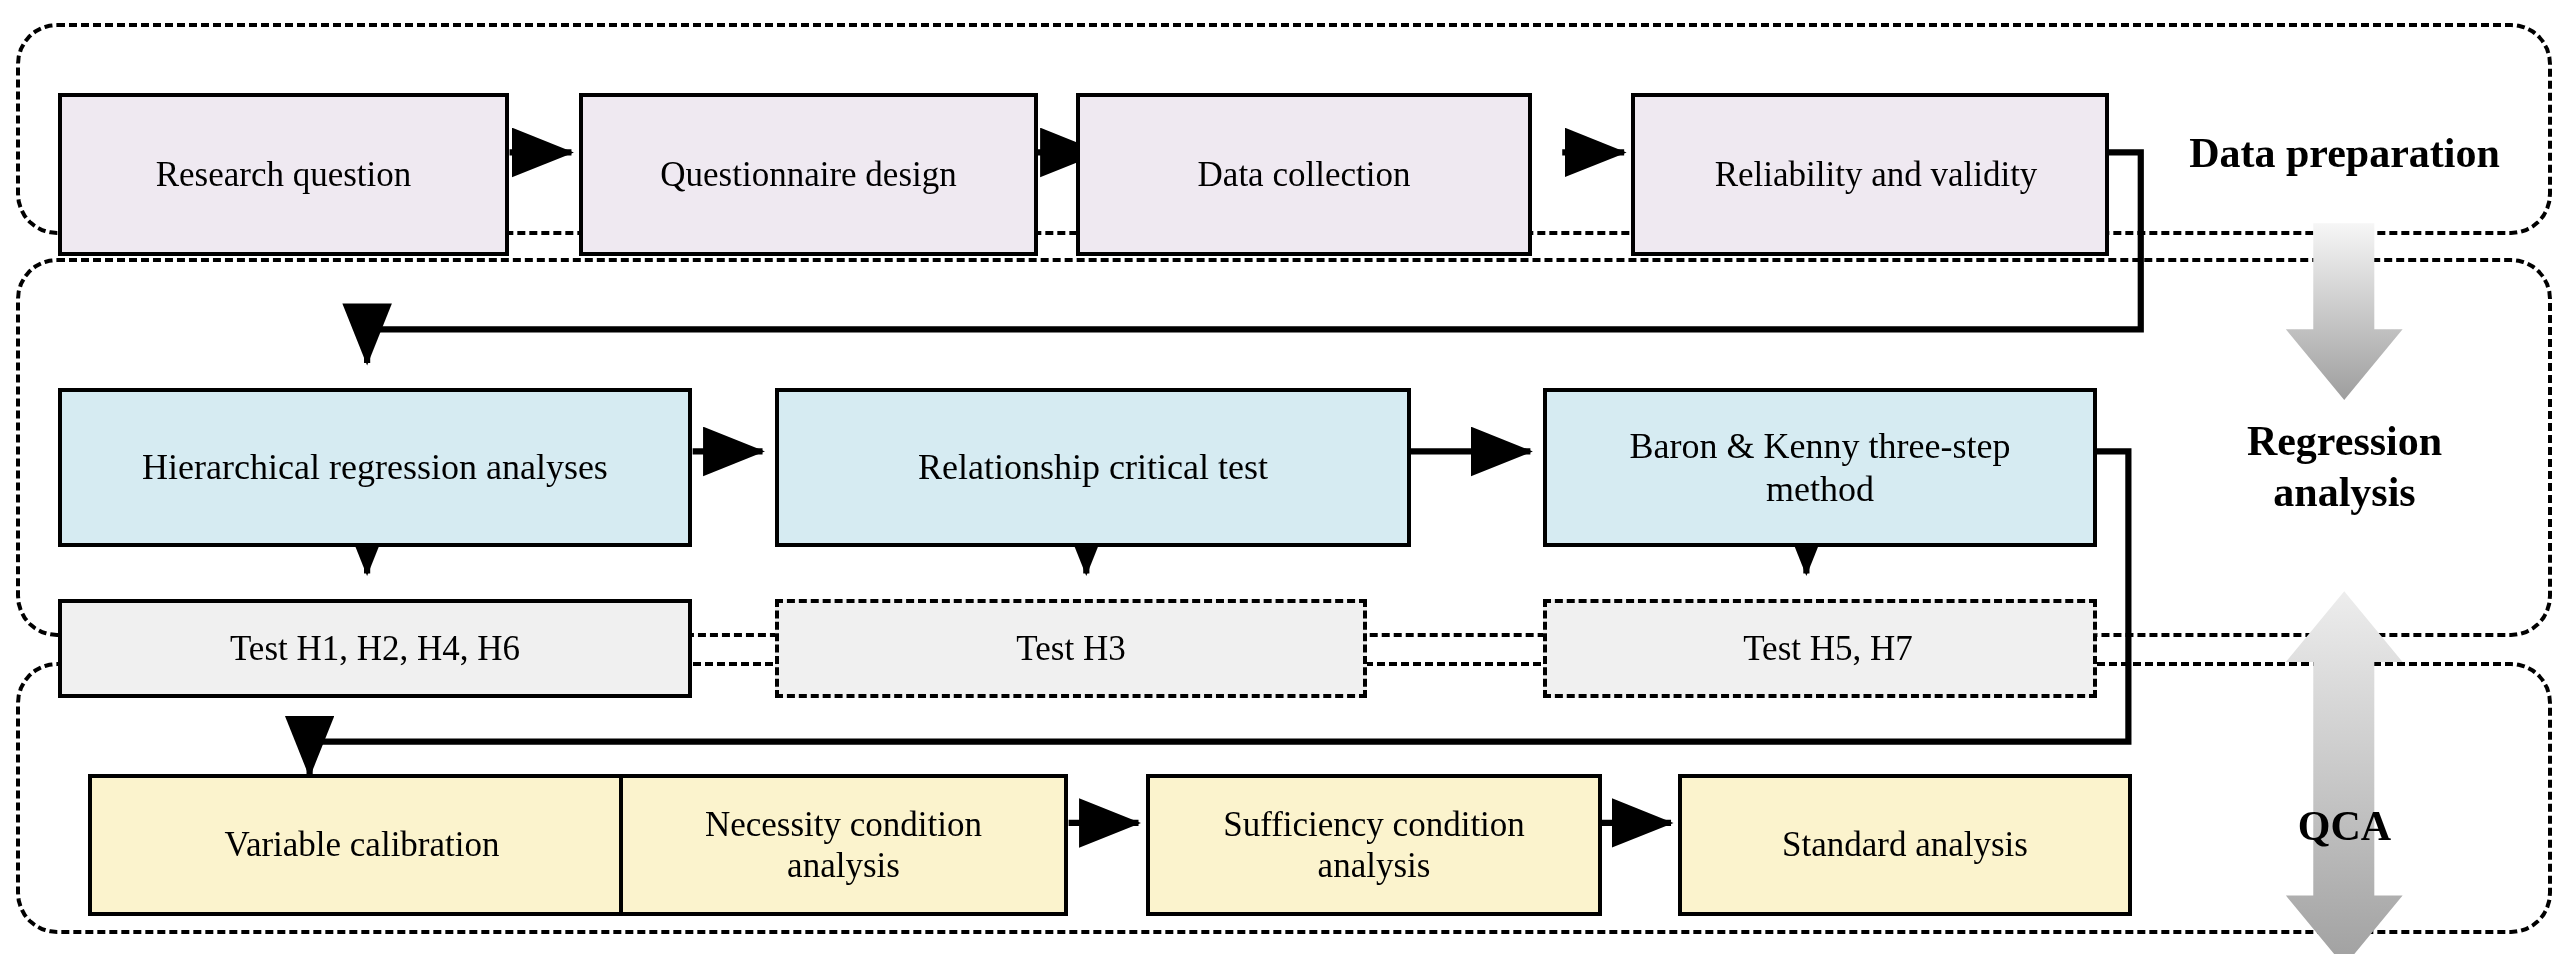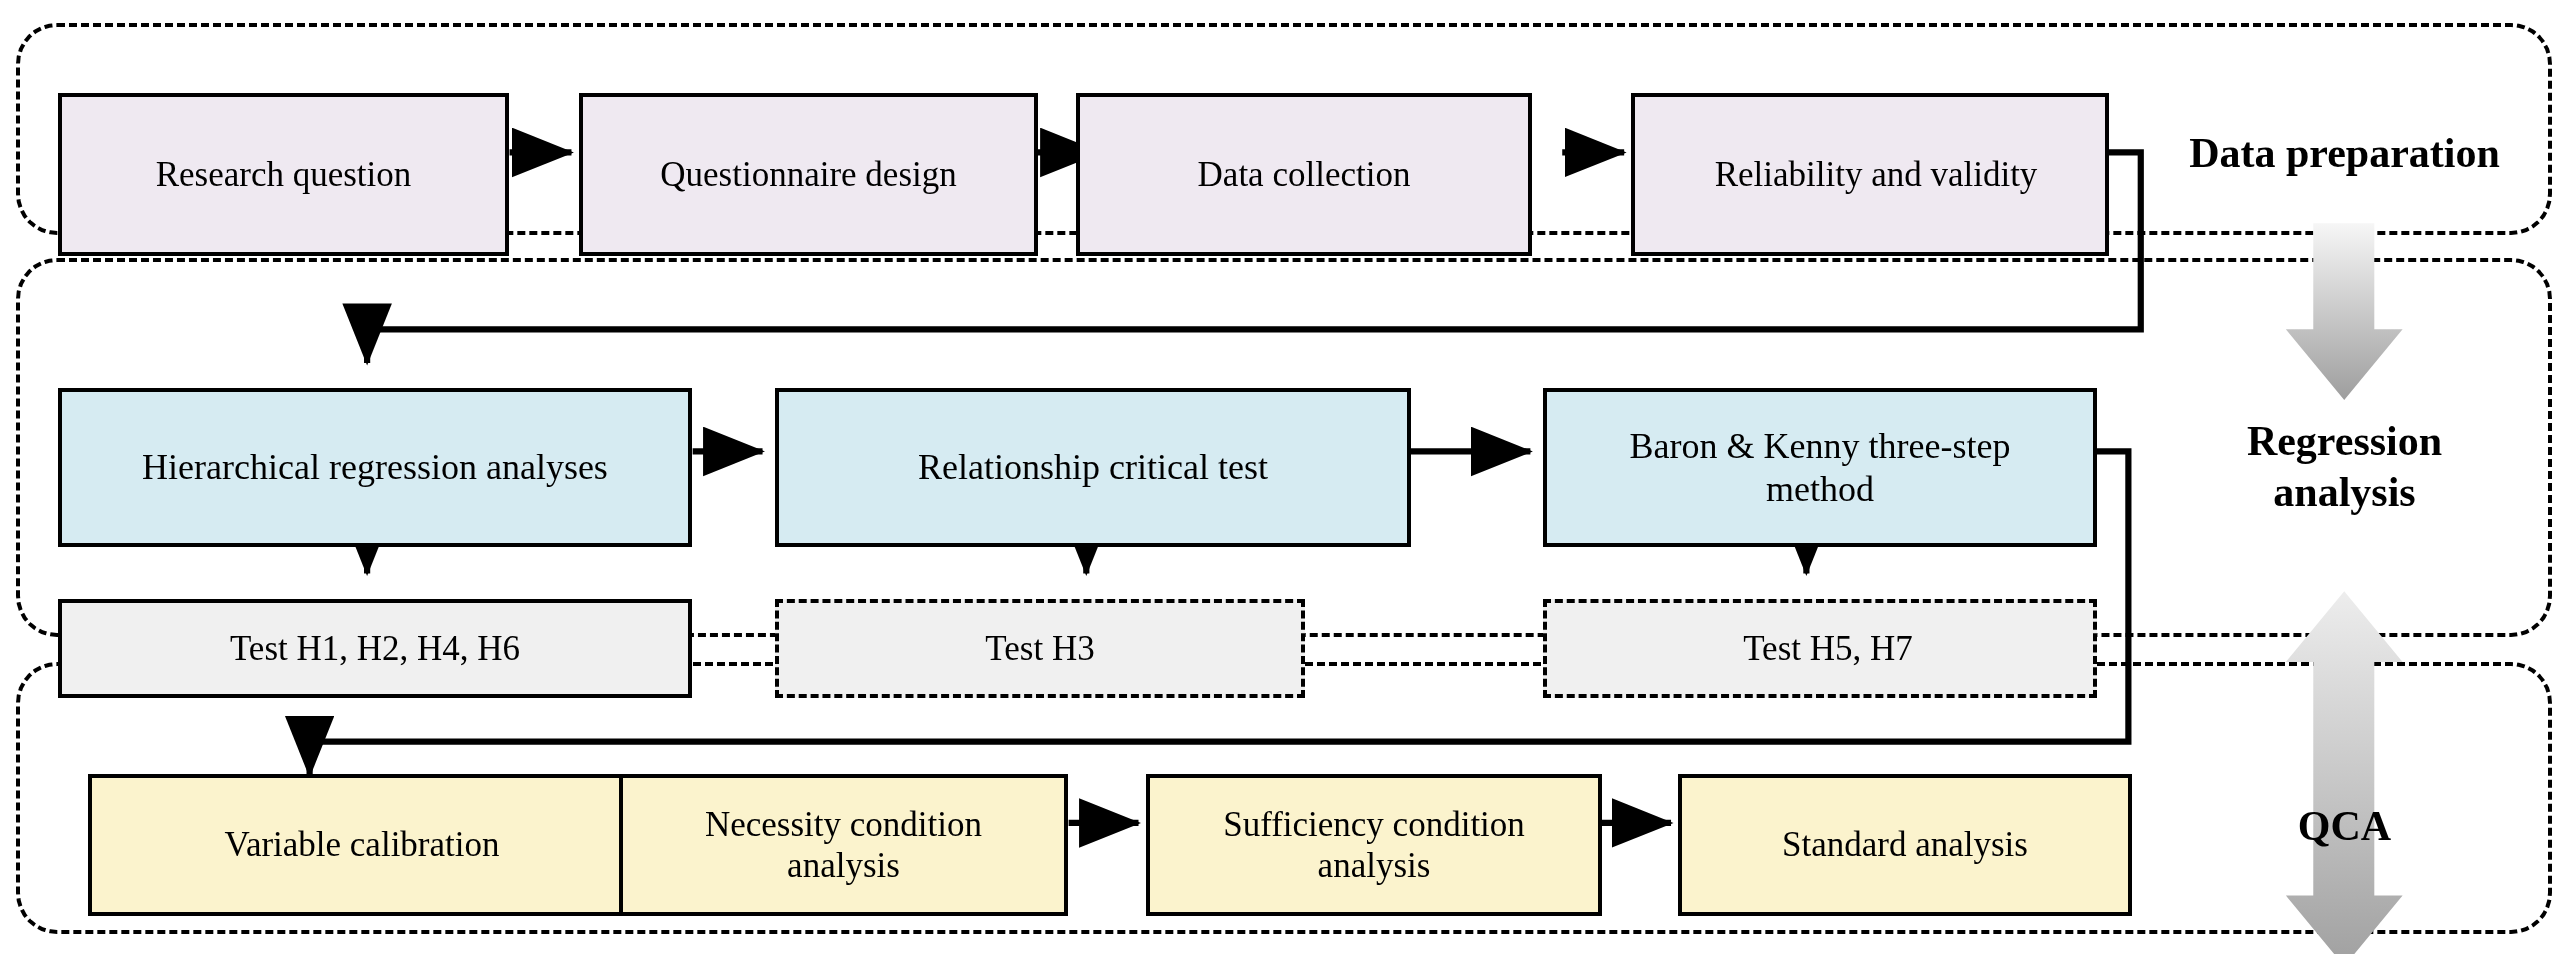--- a/index.html
+++ b/index.html
@@ -115,21 +115,21 @@
     <span>Baron &amp; Kenny three-step</span>
     <span>method</span>
   </div>
   <div class="box reg" style="left:775px;top:366px;width:636px;height:159px;">
     <span>Relationship critical test</span>
   </div>
 
   <div class="box test" style="left:58px;top:577px;width:634px;height:99px;">
     <span>Test H1, H2, H4, H6</span>
   </div>
-  <div class="box test dashed" style="left:775px;top:577px;width:530px;height:99px;">
+  <div class="box test dashed" style="left:775px;top:577px;width:592px;height:99px;">
     <span>Test H3</span>
   </div>
   <div class="box test dashed" style="left:1543px;top:577px;width:554px;height:99px;padding-left:16px;">
     <span>Test H5, H7</span>
   </div>
 
   <div class="box qca" style="left:88px;top:752px;width:548px;height:142px;align-items:center;">
     <span>Variable calibration</span>
   </div>
   <div class="box qca" style="left:619px;top:752px;width:449px;height:142px;flex-direction:column;">

